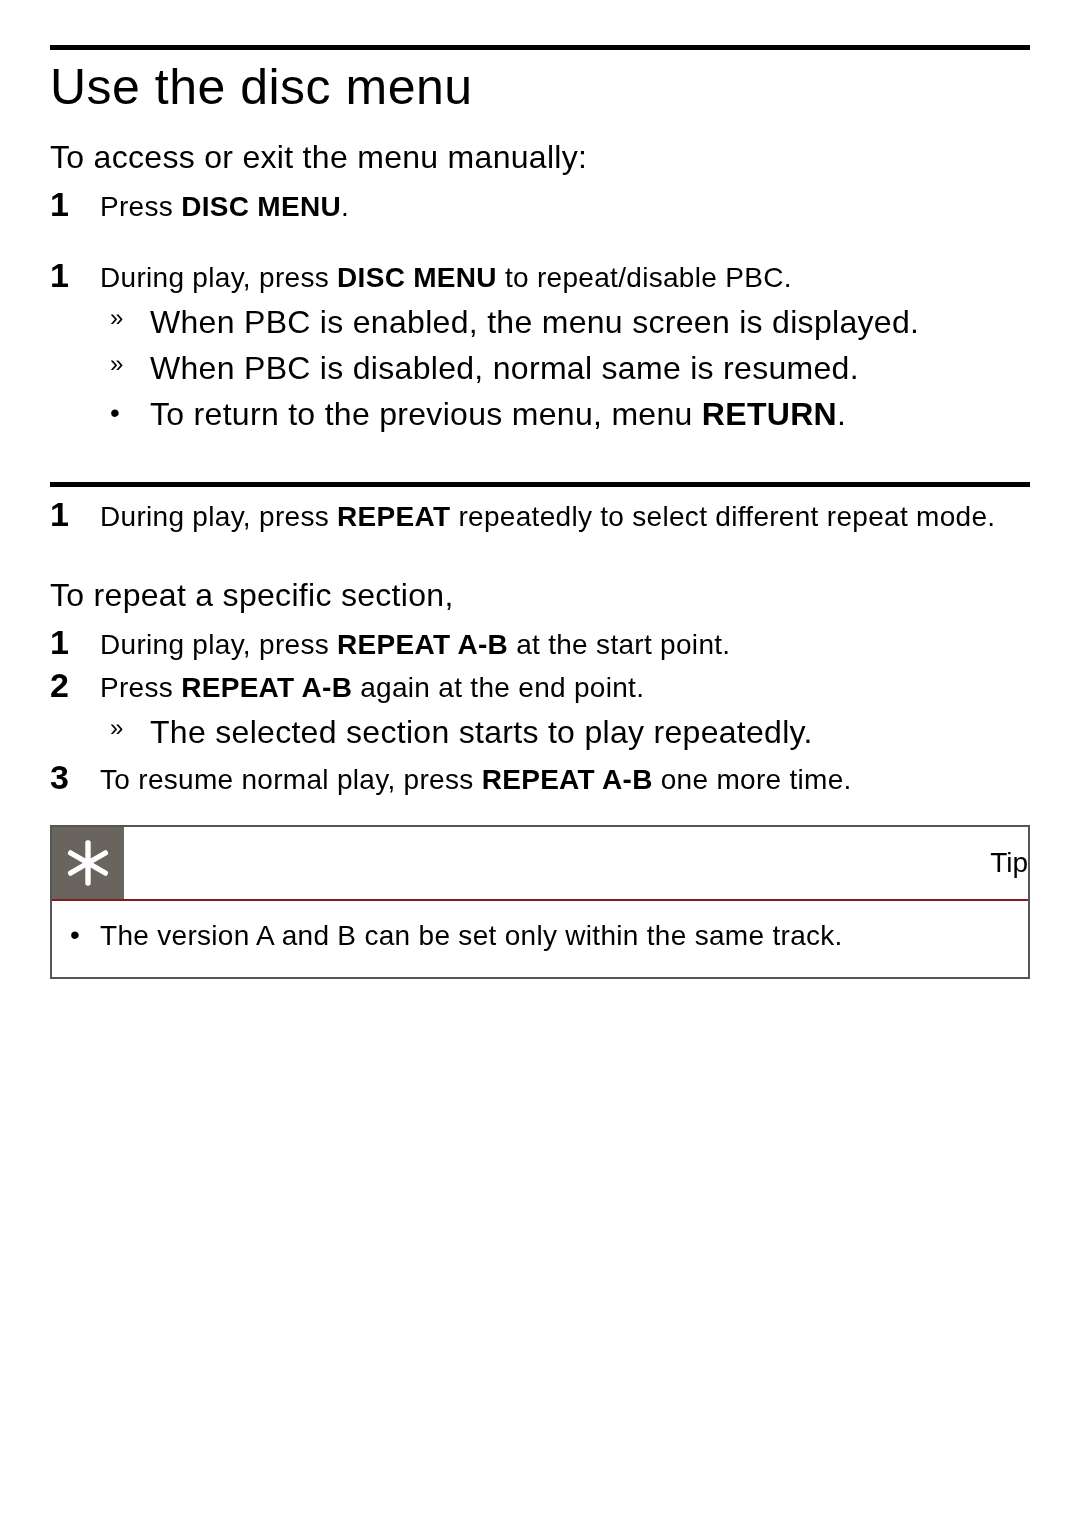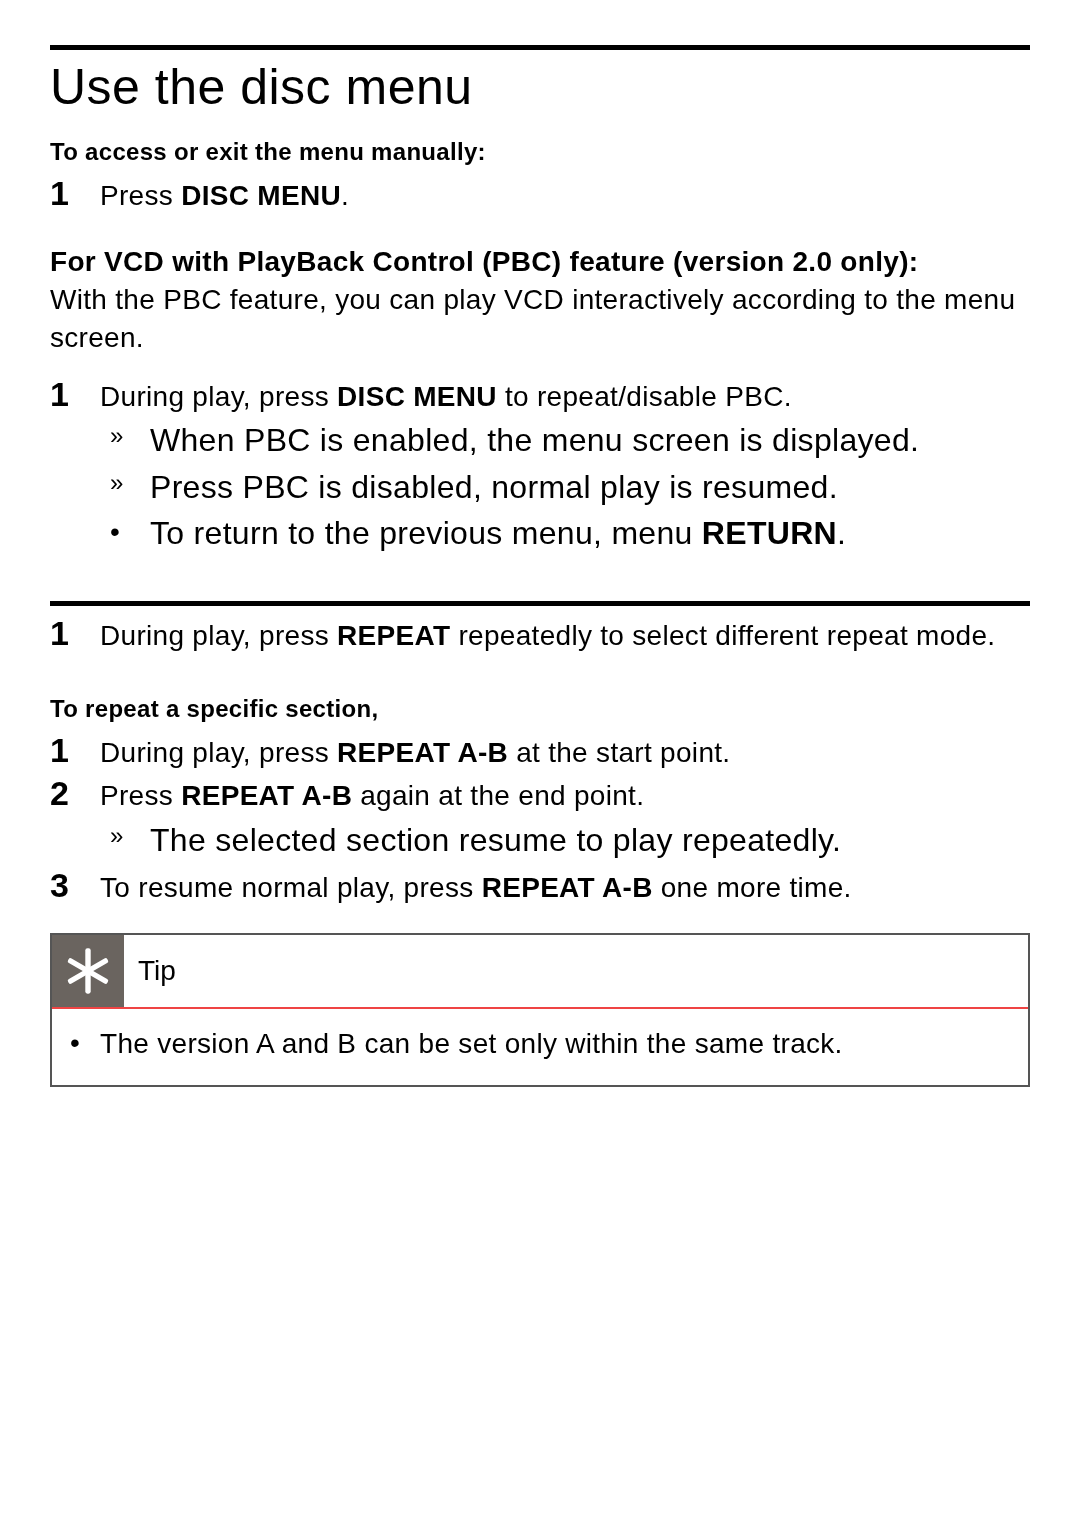--- a/index.html
+++ b/index.html
@@ -25,24 +25,24 @@
     margin: 0 0 20px 0;
     letter-spacing: 0.5px;
   }
   p {
     font-size: 28px;
     line-height: 1.35;
     margin: 0 0 18px 0;
     letter-spacing: 0.3px;
   }
   .subhead {
-    font-size: 24px;
+    font-size: 32px;
     line-height: 1.35;
     margin: 10px 0 6px 0;
-    font-weight: 700;
+    font-weight: 400;
     letter-spacing: 0.3px;
   }
   .bold { font-weight: 700; }
   .step-list { margin: 0 0 10px 0; }
   .step {
     display: flex;
     align-items: flex-start;
     margin: 2px 0 2px 0;
   }
   .step .num {
@@ -85,21 +85,22 @@
     flex: 1;
   }
   .section-gap { height: 18px; }
   .tip-box {
     border: 2px solid #555;
     margin-top: 26px;
   }
   .tip-head {
     display: flex;
     align-items: center;
-    border-bottom: 2px solid #ef4444;
+    border-bottom: 2px solid #7f1d1d;
+    justify-content: space-between;
   }
   .tip-icon {
     width: 72px;
     height: 72px;
     background: #6a645f;
     display: flex;
     align-items: center;
     justify-content: center;
     flex-shrink: 0;
   }
@@ -143,40 +144,36 @@
     <div class="step">
       <div class="num">1</div>
       <div class="body">
         <span>Press </span><span class="bold">DISC MENU</span><span>.</span>
       </div>
     </div>
   </div>
 
   <div class="section-gap"></div>
 
-  <p>
-    <span class="bold">For VCD with PlayBack Control (PBC) feature (version 2.0 only):</span><br>
-    <span>With the PBC feature, you can play VCD interactively according to the menu screen.</span>
-  </p>
 
   <div class="step-list">
     <div class="step">
       <div class="num">1</div>
       <div class="body">
         <span>During play, press </span><span class="bold">DISC MENU</span><span> to repeat/disable PBC.</span>
       </div>
     </div>
     <div class="sublist">
       <div class="subitem">
         <div class="mark">»</div>
         <div class="txt">When PBC is enabled, the menu screen is displayed.</div>
       </div>
       <div class="subitem">
         <div class="mark">»</div>
-        <div class="txt">Press PBC is disabled, normal play is resumed.</div>
+        <div class="txt">When PBC is disabled, normal same is resumed.</div>
       </div>
       <div class="subitem">
         <div class="mark bullet">•</div>
         <div class="txt">
           <span>To return to the previous menu, menu </span><span class="bold">RETURN</span><span>.</span>
         </div>
       </div>
     </div>
   </div>
 
@@ -207,21 +204,21 @@
     </div>
     <div class="step">
       <div class="num">2</div>
       <div class="body">
         <span>Press </span><span class="bold">REPEAT A-B</span><span> again at the end point.</span>
       </div>
     </div>
     <div class="sublist">
       <div class="subitem">
         <div class="mark">»</div>
-        <div class="txt">The selected section resume to play repeatedly.</div>
+        <div class="txt">The selected section starts to play repeatedly.</div>
       </div>
     </div>
     <div class="step">
       <div class="num">3</div>
       <div class="body">
         <span>To resume normal play, press </span><span class="bold">REPEAT A-B</span><span> one more time.</span>
       </div>
     </div>
   </div>
 

